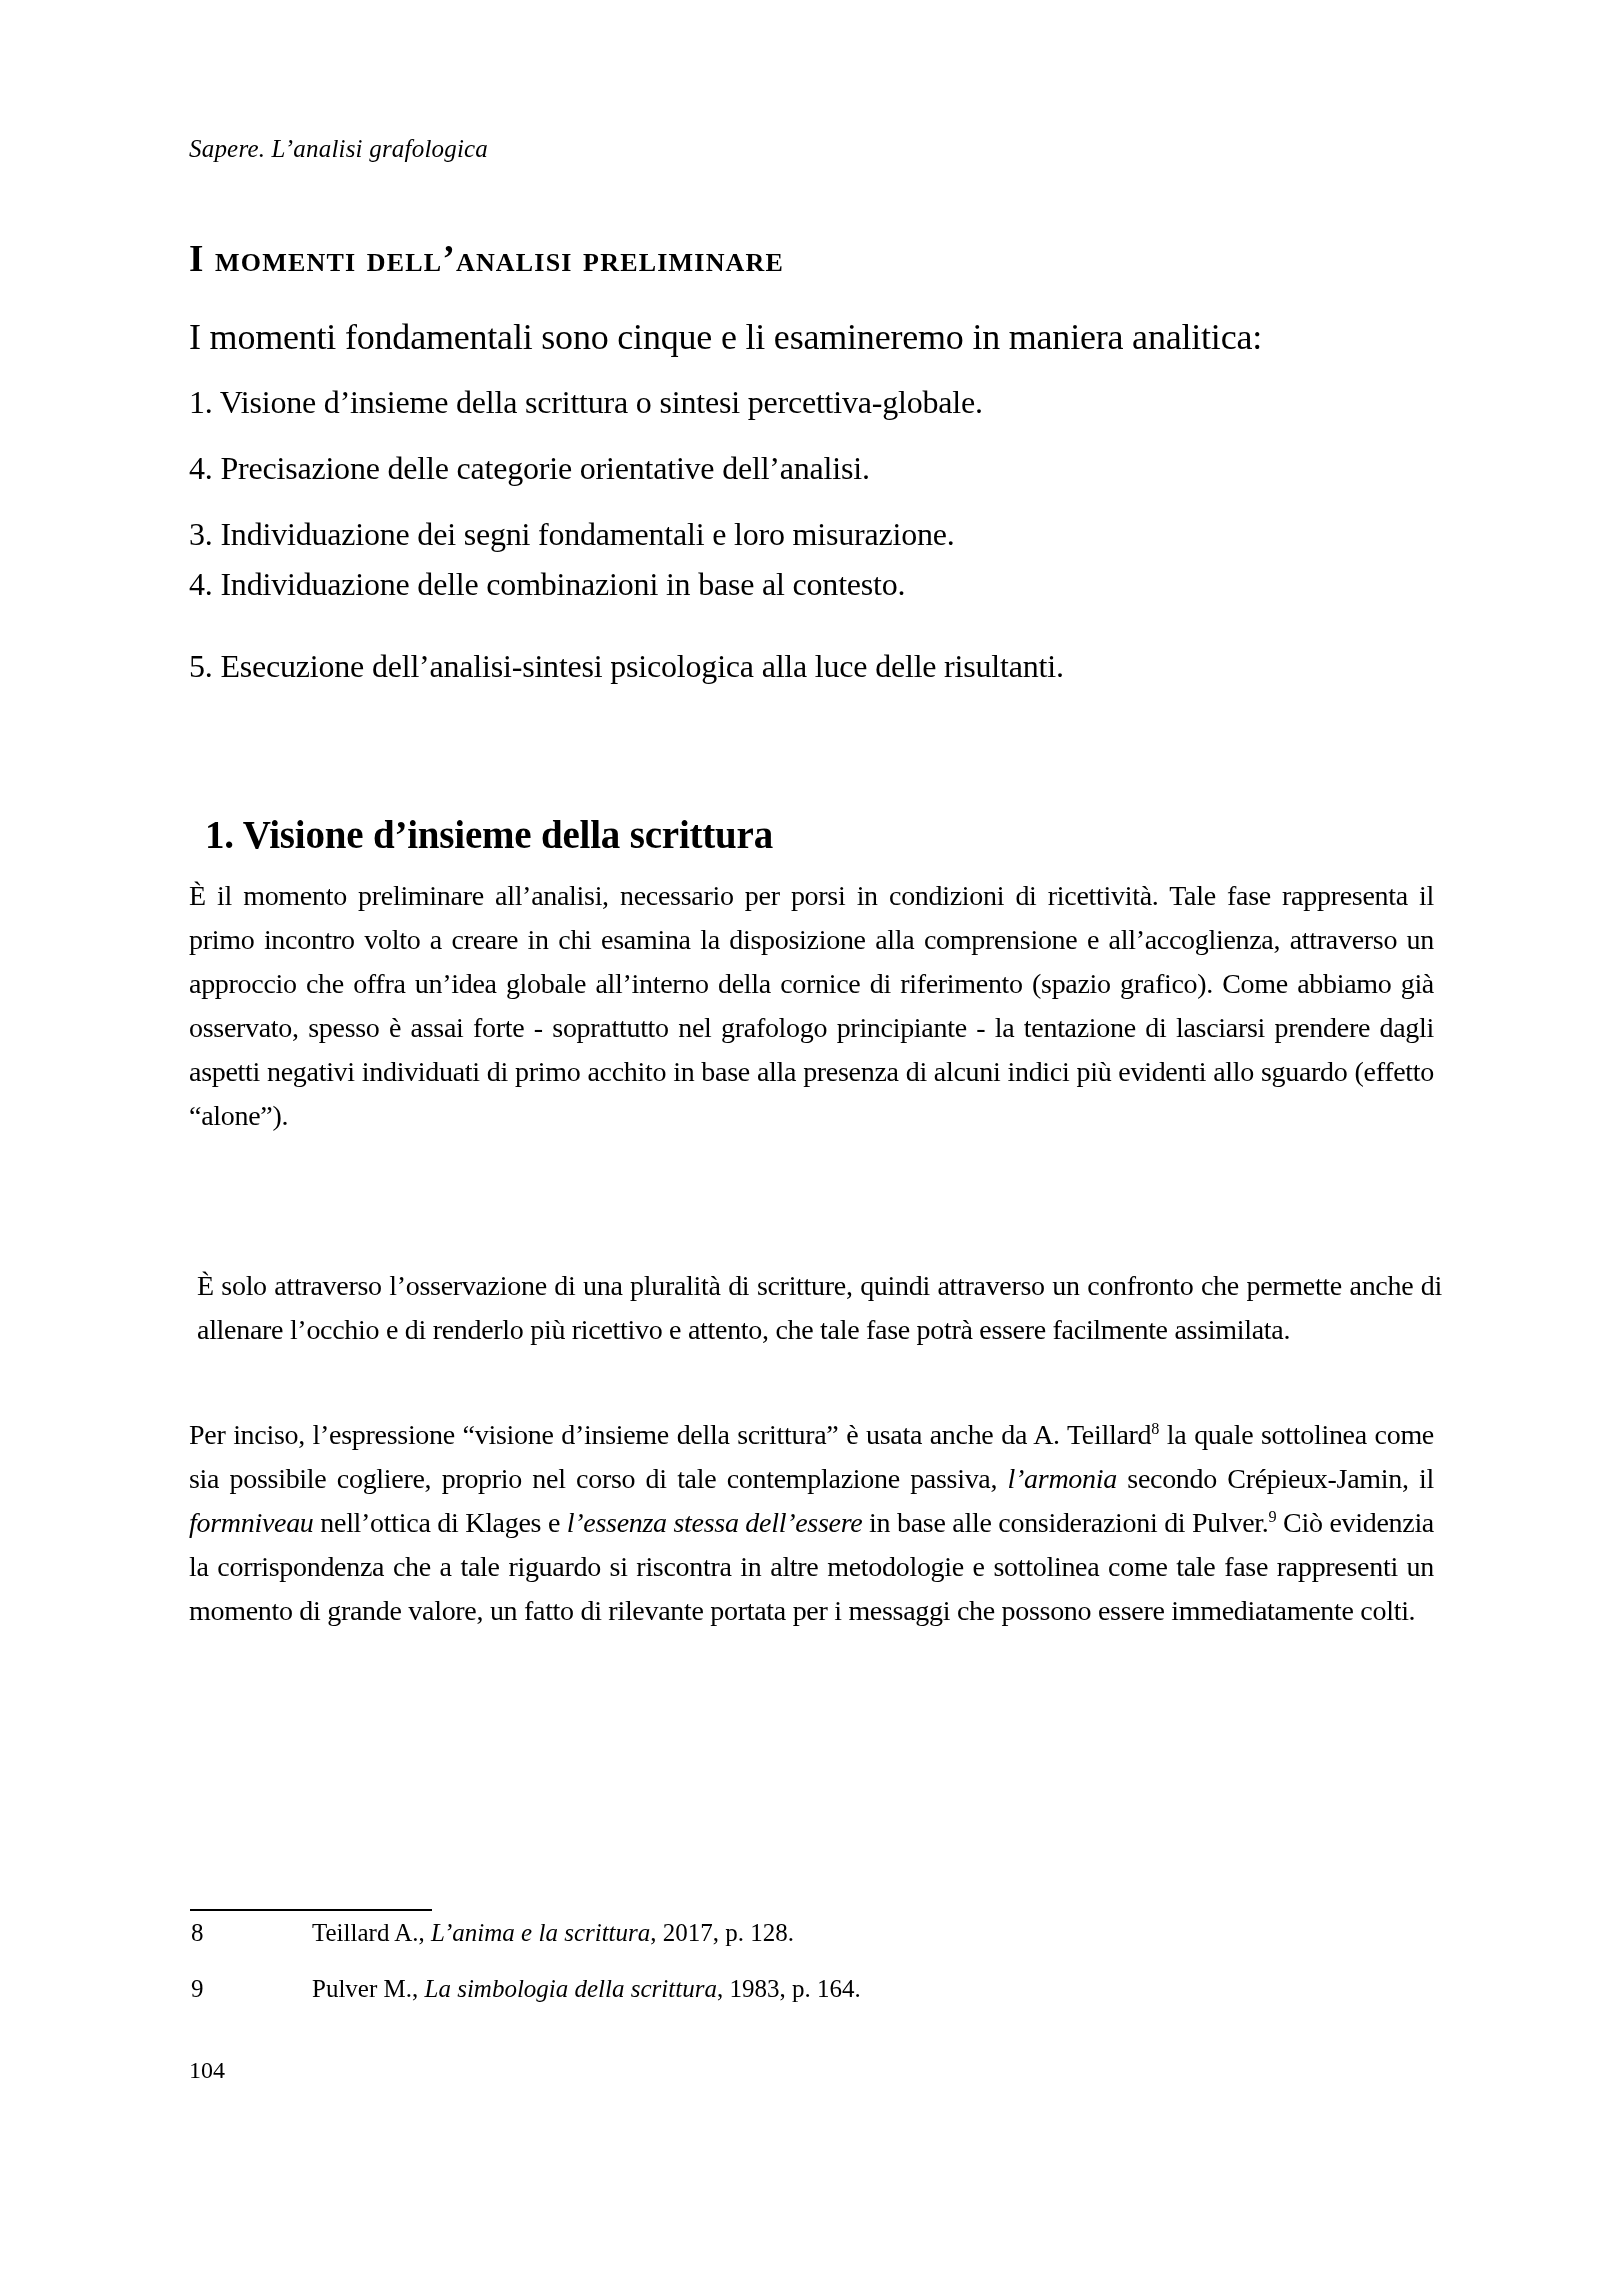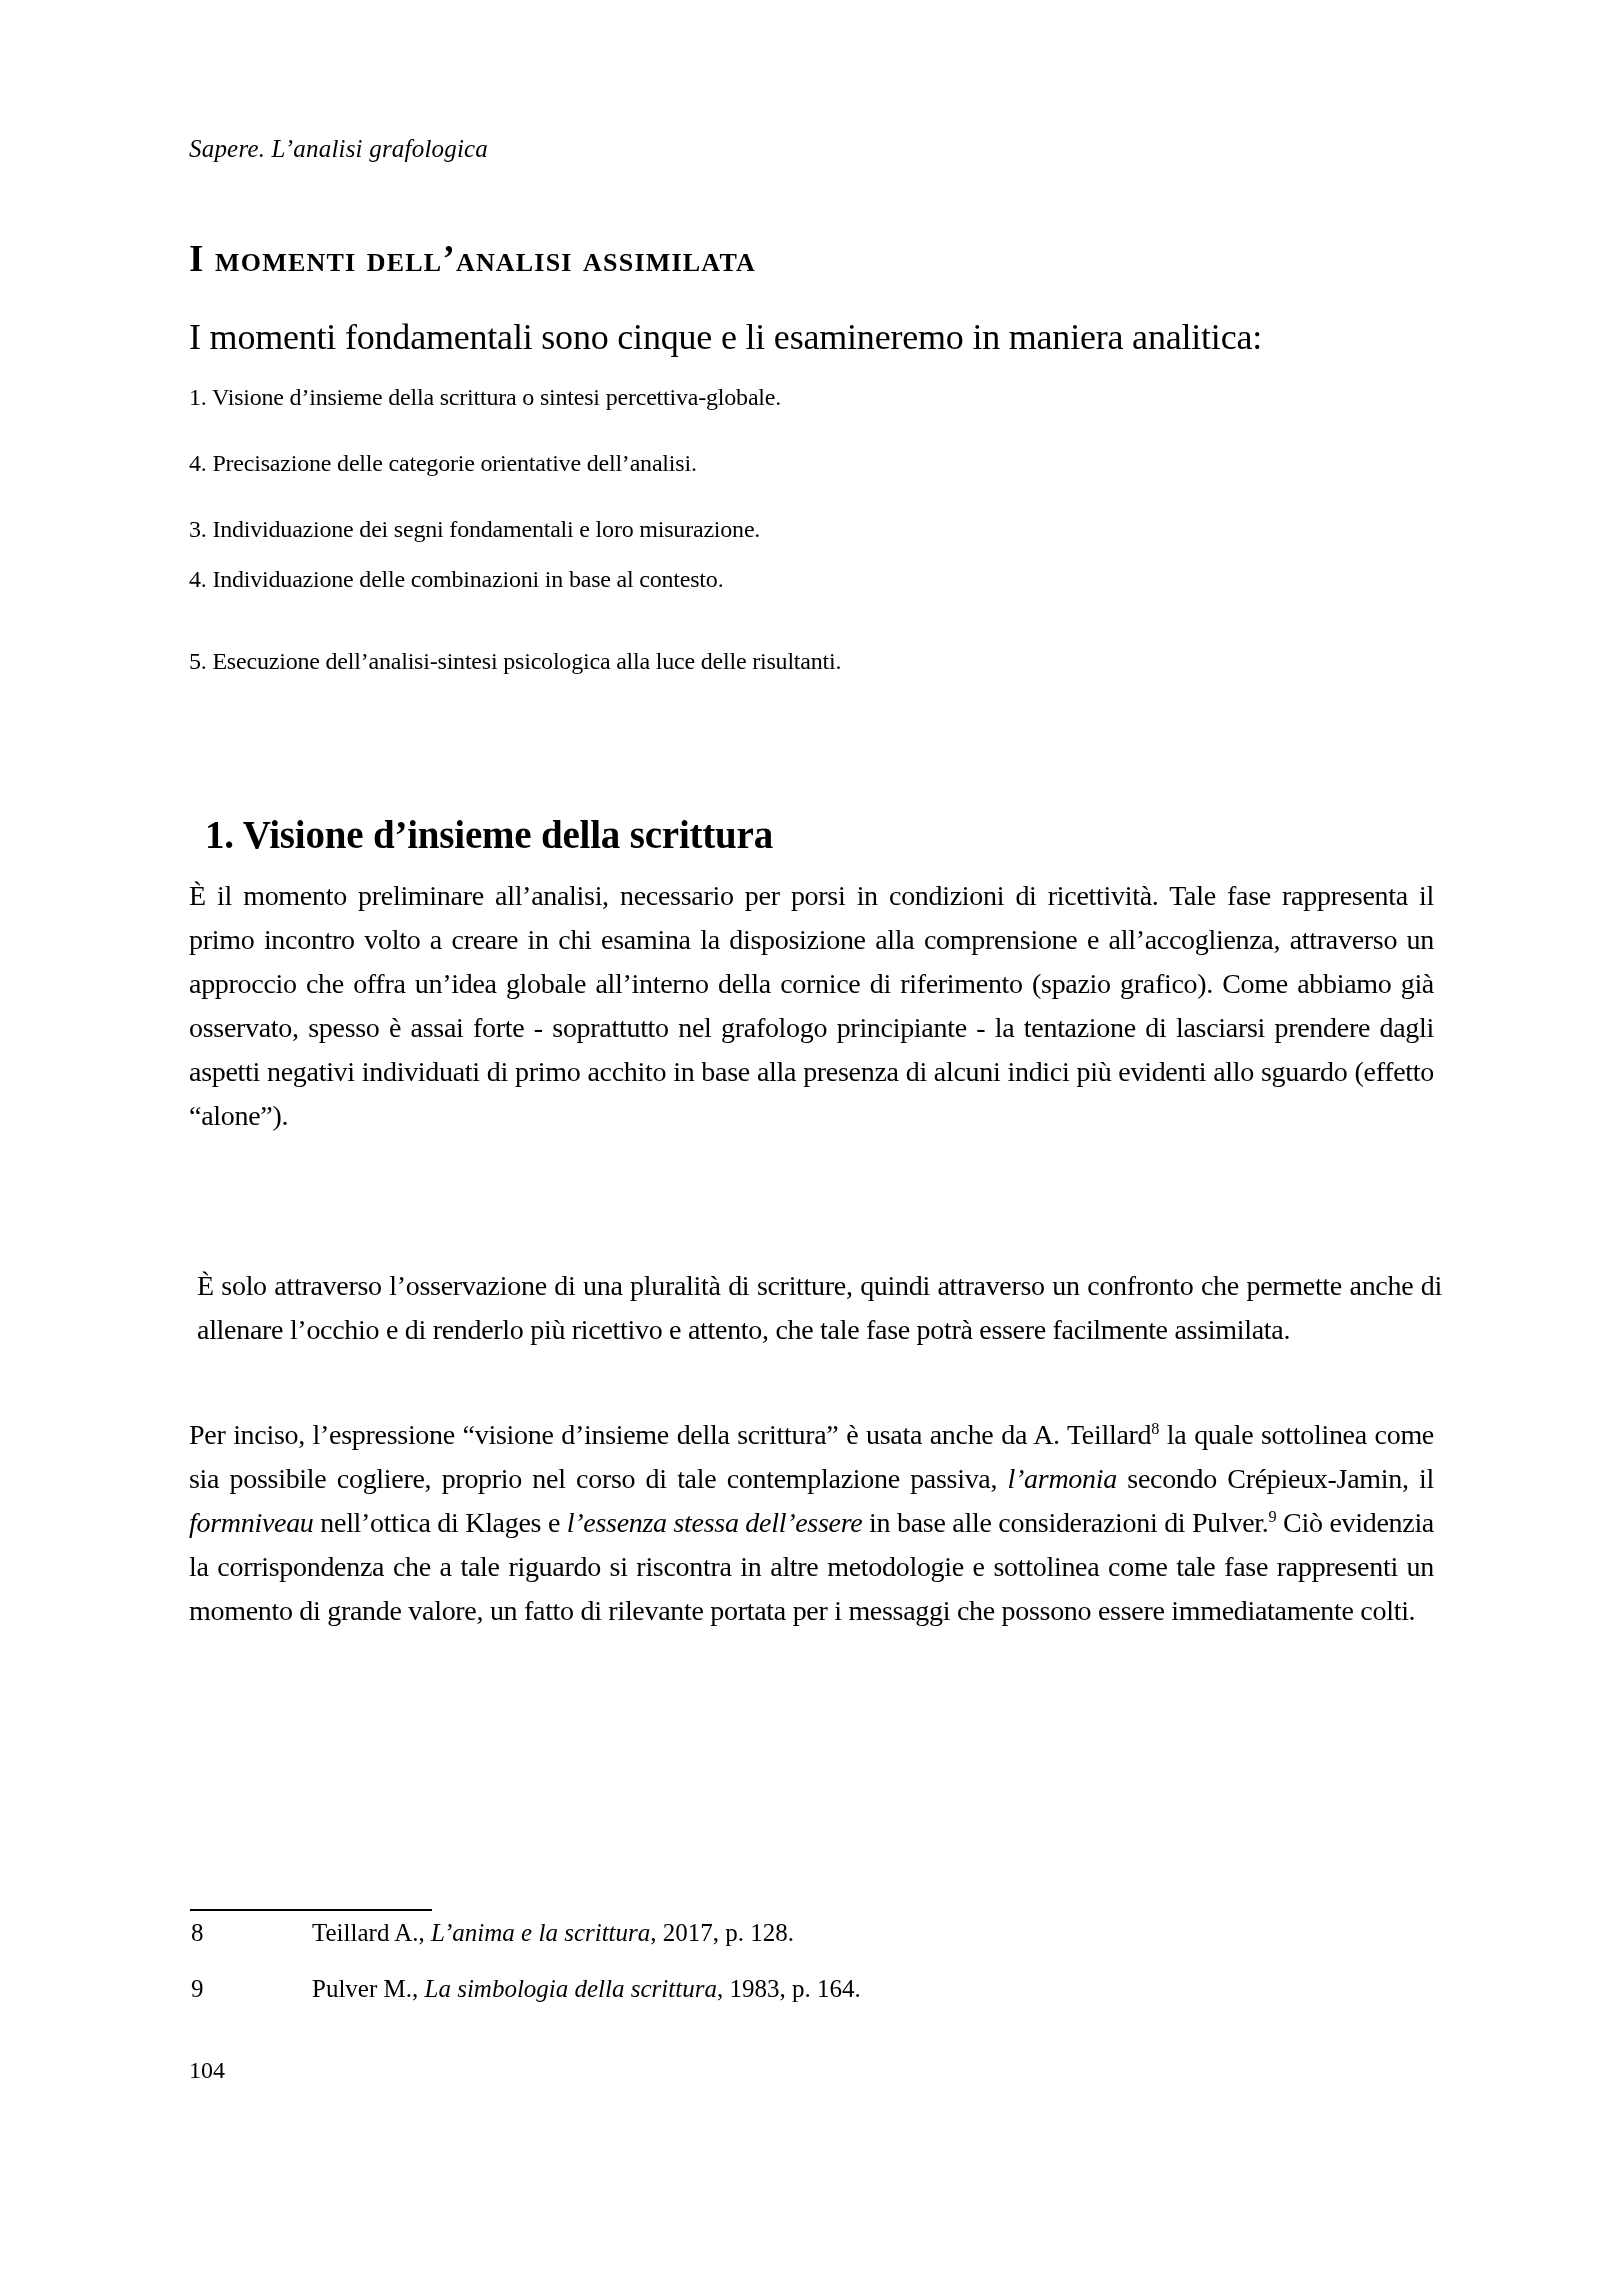--- a/index.html
+++ b/index.html
@@ -32,21 +32,21 @@
     top: 316px;
     font-size: 36px;
     letter-spacing: -0.2px;
     width: 1245px;
   }
 
   .moment-list { top: 384px; width: 1245px; }
   .moment-list .item {
     position: absolute;
     left: 0;
-    font-size: 24px;
+    font-size: 32px;
     letter-spacing: -0.2px;
     white-space: nowrap;
   }
   .moment-list .item:nth-child(1) { top: 0px; }
   .moment-list .item:nth-child(2) { top: 66px; }
   .moment-list .item:nth-child(3) { top: 132px; }
   .moment-list .item:nth-child(4) { top: 182px; }
   .moment-list .item:nth-child(5) { top: 264px; }
 
   .subsection-heading {
@@ -96,21 +96,21 @@
   .page-number {
     top: 2057px;
     font-size: 24px;
   }
 </style>
 </head>
 <body>
 
 <div class="abs running-header">Sapere. L’analisi grafologica</div>
 
-<h1 class="abs section-heading" style="margin:0;">I momenti dell’analisi assimilata</h1>
+<h1 class="abs section-heading" style="margin:0;">I momenti dell’analisi preliminare</h1>
 
 <div class="abs section-intro">I momenti fondamentali sono cinque e li esamineremo in maniera analitica:</div>
 
 <div class="abs moment-list">
   <div class="item">1. Visione d’insieme della scrittura o sintesi percettiva-globale.</div>
   <div class="item">4. Precisazione delle categorie orientative dell’analisi.</div>
   <div class="item">3. Individuazione dei segni fondamentali e loro misurazione.</div>
   <div class="item">4. Individuazione delle combinazioni in base al contesto.</div>
   <div class="item">5. Esecuzione dell’analisi-sintesi psicologica alla luce delle risultanti.</div>
 </div>

